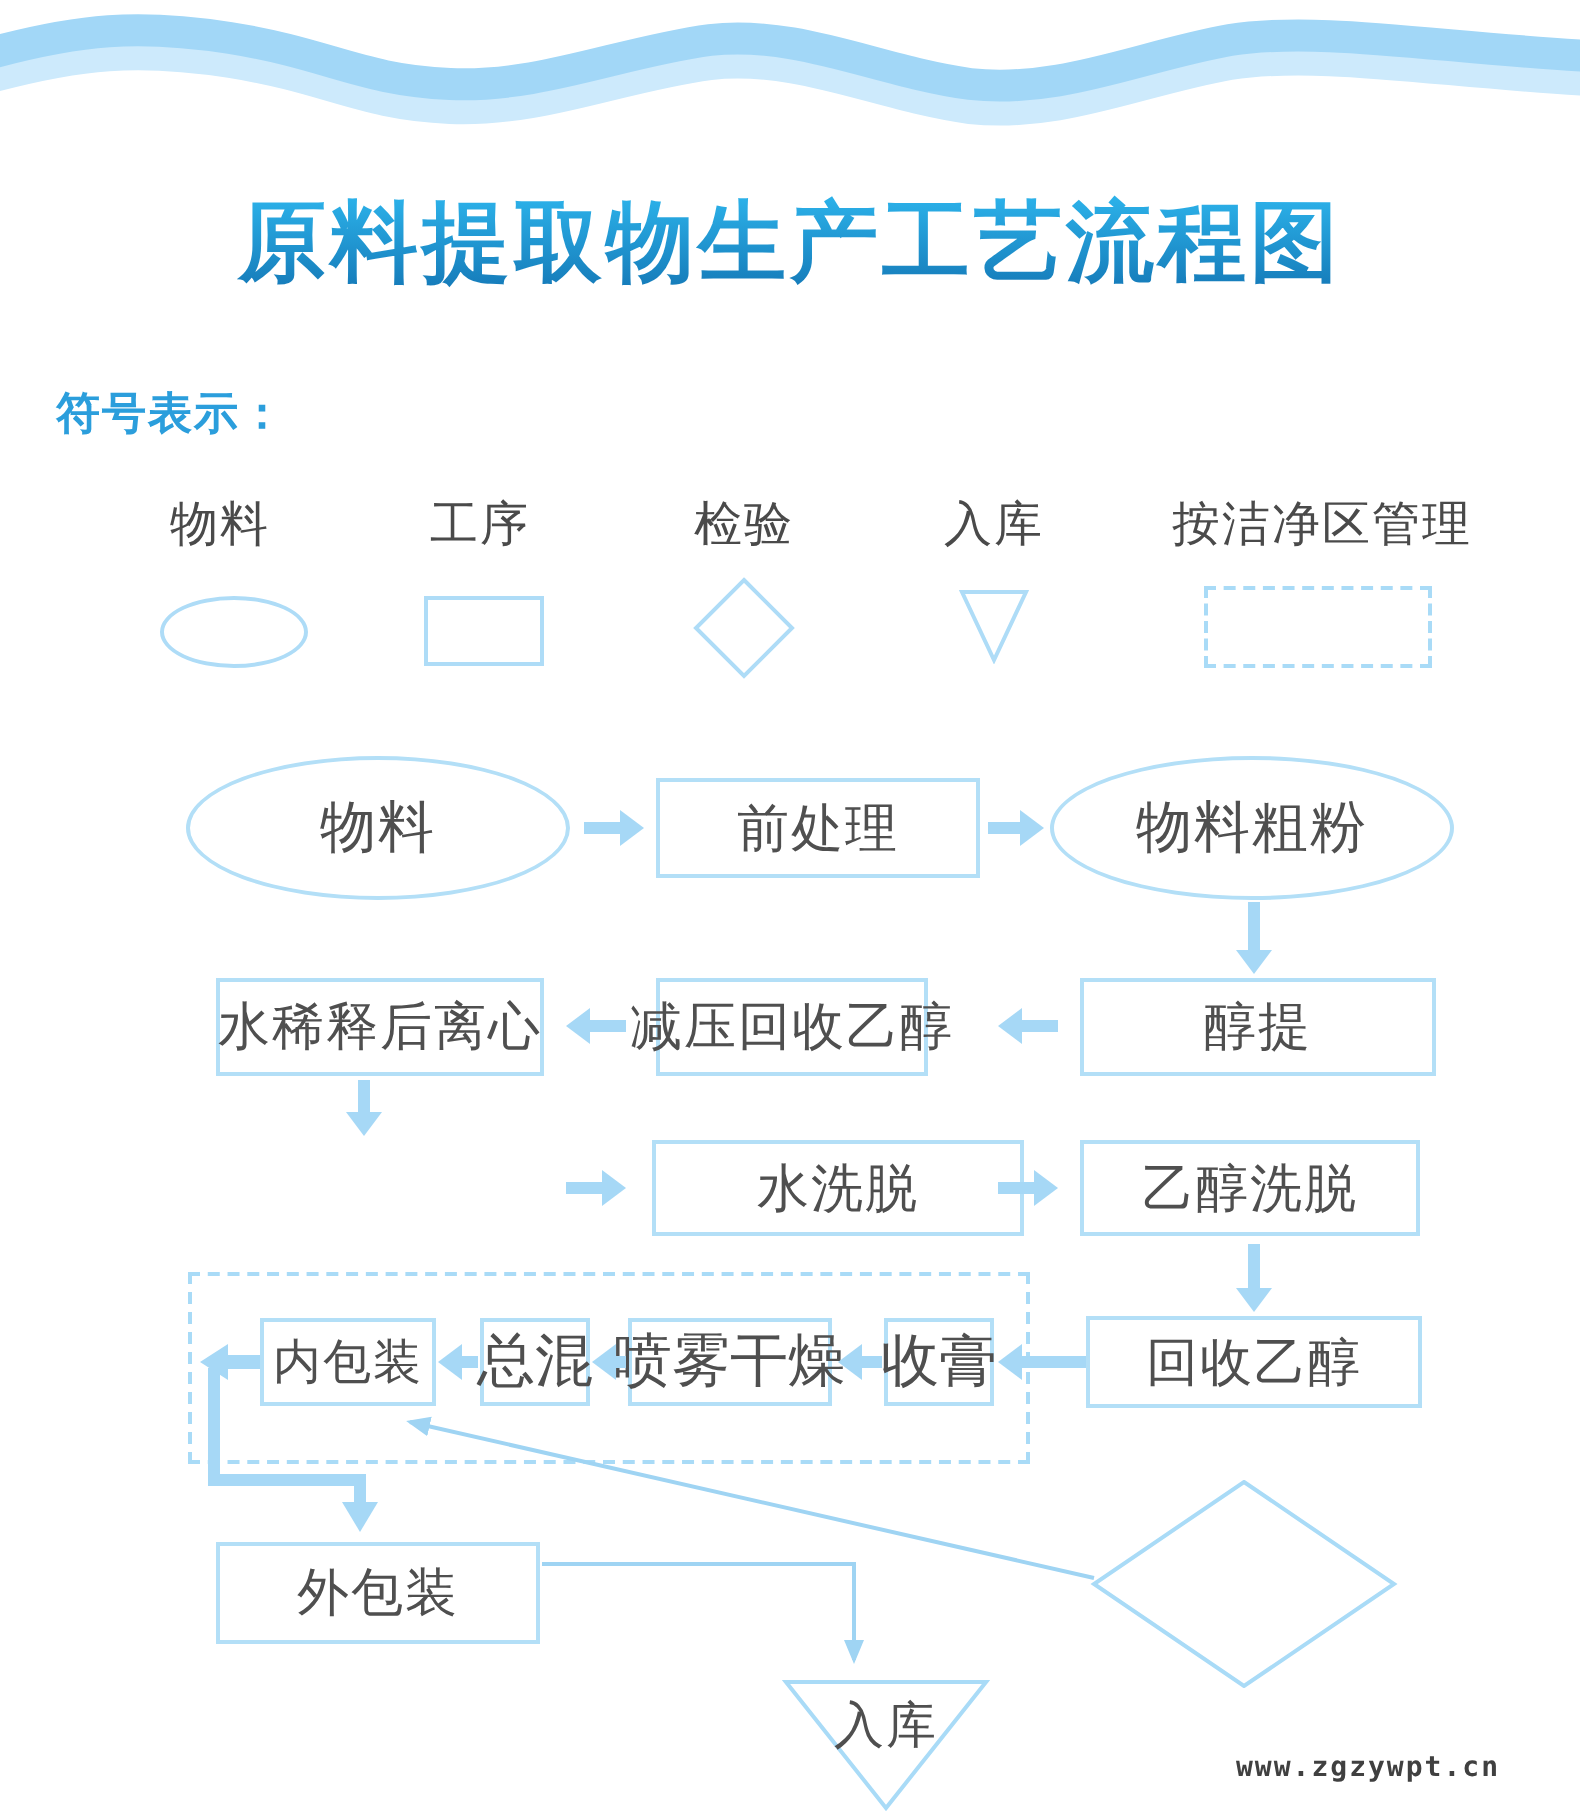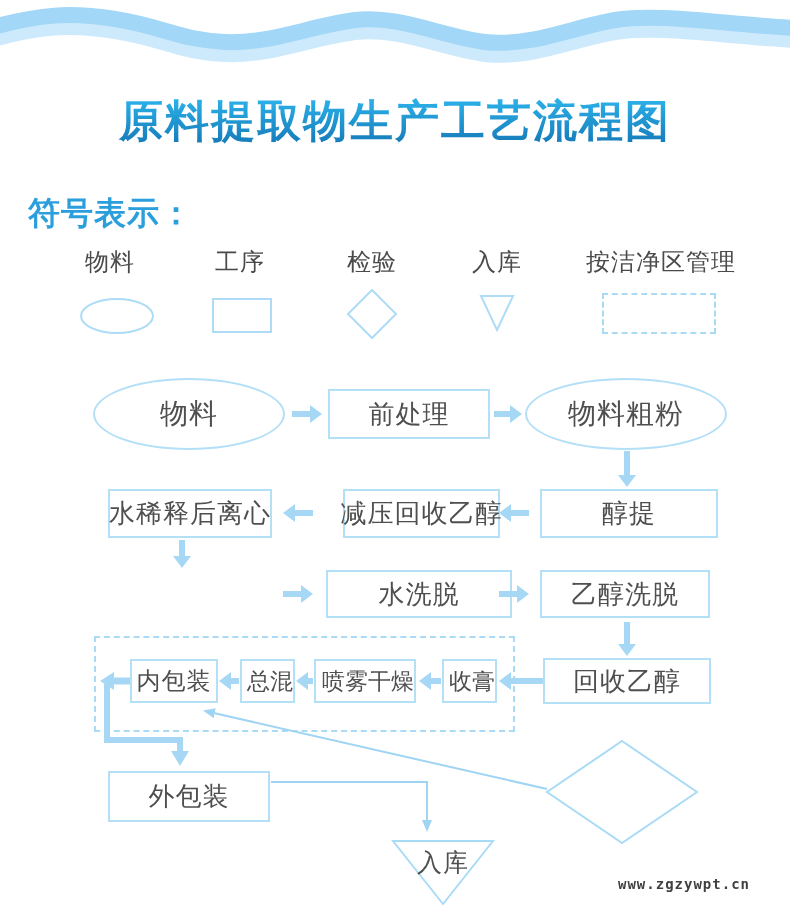--- a/index.html
+++ b/index.html
@@ -4,38 +4,38 @@
 <style>
   html,body{margin:0;padding:0;background:#ffffff;}
   #canvas{position:relative;width:790px;height:910px;background:#ffffff;overflow:hidden;
           font-family:"DejaVu Sans",sans-serif;}
   
   .wave-svg{position:absolute;left:0;top:0;}
   .title{position:absolute;left:0;top:92px;width:790px;text-align:center;
          font-size:44px;font-weight:bold;letter-spacing:2px;
          background:linear-gradient(180deg,#2fb9f0 0%,#1273b2 100%);
          -webkit-background-clip:text;background-clip:text;color:transparent;}
-  .legend-heading{position:absolute;left:28px;top:192px;font-size:32px;font-weight:bold;
+  .legend-heading{position:absolute;left:28px;top:192px;font-size:22px;font-weight:bold;
          color:#2b9edc;letter-spacing:1px;text-align:right;}
   
   .legend-label{position:absolute;top:246px;transform:translateX(-50%);font-size:24px;
          color:#4a4a4a;white-space:nowrap;letter-spacing:1px;}
   .lg-ellipse{position:absolute;left:80px;top:298px;width:70px;height:32px;
          border:2px solid #aedcf7;border-radius:50%;}
   .lg-rect{position:absolute;left:212px;top:298px;width:56px;height:31px;
          border:2px solid #aedcf7;}
   .lg-dashed{position:absolute;left:602px;top:293px;width:110px;height:37px;
          border:2px dashed #a9dbf7;}
   .lg-svg{position:absolute;}
   
   .node{position:absolute;display:flex;align-items:center;justify-content:center;
         background:#ffffff;border:2px solid #b3dff7;color:#4f4f4f;font-size:26px;
         letter-spacing:1px;white-space:nowrap;box-sizing:border-box;z-index:2;}
   .ellipse{border-radius:50%;font-size:28px;}
-  .small{font-size:23px;letter-spacing:0;justify-content:flex-end;}
+  .small{font-size:29px;letter-spacing:0;}
   .dashed-area{position:absolute;left:94px;top:636px;width:421px;height:96px;
         border:2px dashed #a9dbf7;box-sizing:border-box;z-index:1;}
   .shape-node{position:absolute;z-index:2;}
   .shape-node .lbl{position:absolute;left:0;width:100%;text-align:center;color:#4f4f4f;
         font-size:24px;letter-spacing:1px;}
   
   .ar,.al{position:absolute;height:18px;z-index:3;}
   .ar .stem{position:absolute;left:0;right:11px;top:6px;height:6px;background:#a6d8f6;}
   .ar .head{position:absolute;right:0;top:0;width:0;height:0;
         border-top:9px solid transparent;border-bottom:9px solid transparent;
@@ -94,21 +94,21 @@
   <div class="node" style="left:328px;top:389px;width:162px;height:50px">
     <span>前处理</span>
   </div>
   <div class="node ellipse" style="left:525px;top:378px;width:202px;height:72px">
     <span>物料粗粉</span>
   </div>
 
   <div class="node" style="left:108px;top:489px;width:164px;height:49px">
     <span>水稀释后离心</span>
   </div>
-  <div class="node" style="left:343px;top:489px;width:157px;height:49px">
+  <div class="node" style="left:328px;top:489px;width:136px;height:49px">
     <span>减压回收乙醇</span>
   </div>
   <div class="node" style="left:540px;top:489px;width:178px;height:49px">
     <span>醇提</span>
   </div>
 
   <div class="node" style="left:326px;top:570px;width:186px;height:48px">
     <span>水洗脱</span>
   </div>
   <div class="node" style="left:540px;top:570px;width:170px;height:48px">

